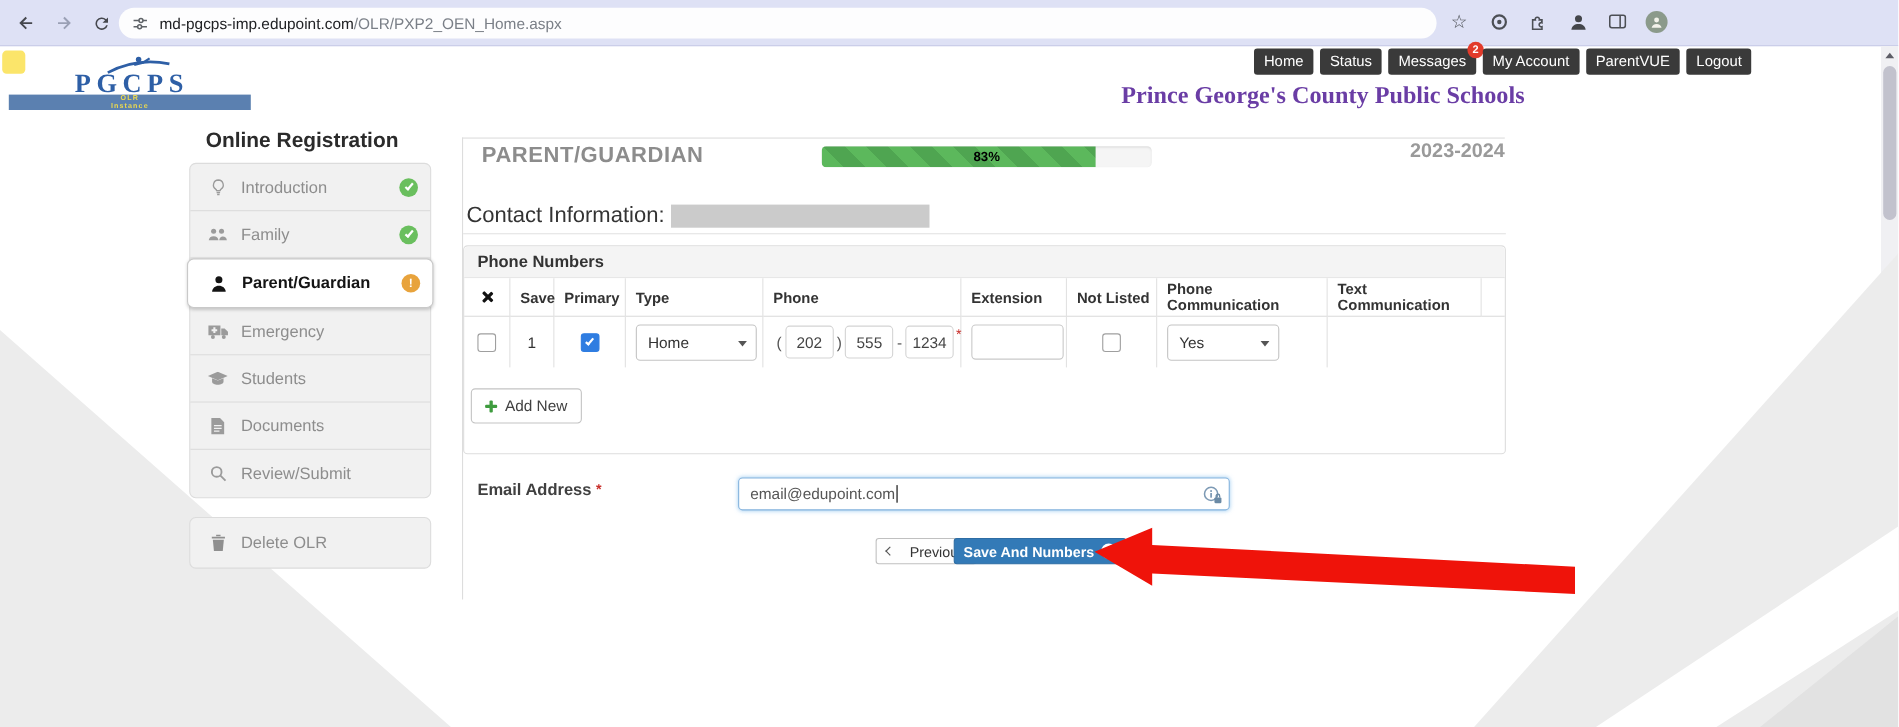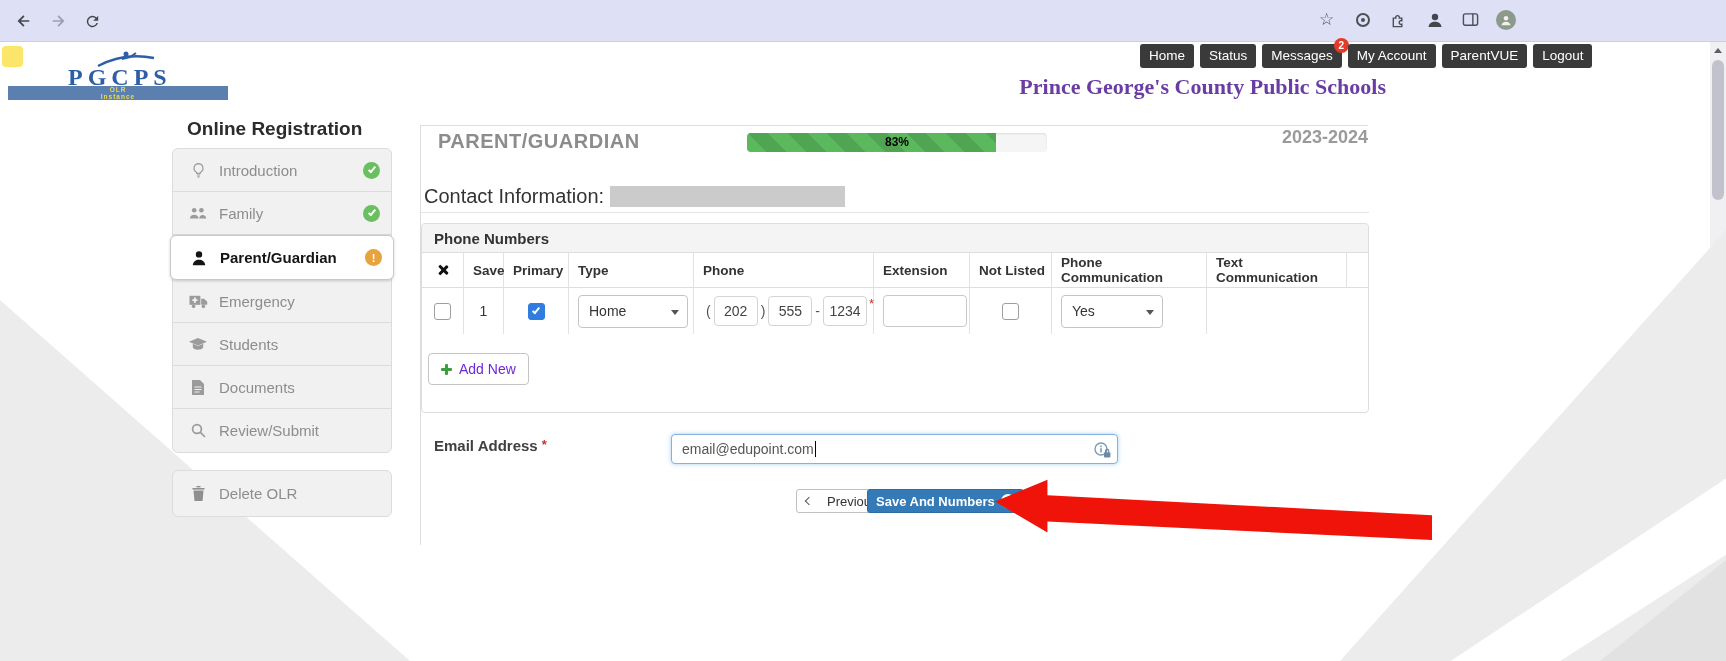--- a/index.html
+++ b/index.html
@@ -91,21 +91,21 @@
 
   .select { position:relative; height:33px; background:#fff; border:1px solid #c4c4c4; border-radius:4px; display:flex; align-items:center; padding:0 22px 0 10px; font-size:14px; color:#333; }
   .sel-arrow { position:absolute; right:8px; top:14px; width:0; height:0; border-left:4px solid transparent; border-right:4px solid transparent; border-top:5px solid #555; }
 
   .pin { width:44px; height:30px; border:1px solid #d4d4d4; border-radius:4px; text-align:center; font-size:14px; color:#444; font-family:"Liberation Sans", sans-serif; }
   .psep { color:#555; font-size:14px; margin:0 3px; }
   .req { color:#c9302c; font-size:13px; vertical-align:top; }
   .req-float { position:relative; top:-8px; margin-left:2px; }
   .ext-input { width:84px; height:32px; border:1px solid #c9c9c9; border-radius:4px; font-size:14px; padding:0 8px; font-family:"Liberation Sans", sans-serif; }
 
-  .addnew { position:absolute; left:6px; top:129px; height:28px; background:#fff; border:1px solid #c4c4c4; border-radius:4px; display:flex; align-items:center; gap:7px; padding:15px 12px; font-size:14px; color:#6d28d9;justify-content:space-between; }
+  .addnew { position:absolute; left:6px; top:129px; height:28px; background:#fff; border:1px solid #c4c4c4; border-radius:4px; display:flex; align-items:center; gap:7px; padding:15px 12px; font-size:14px; color:#404040;justify-content:space-between; }
   .plus { position:relative; width:11px; height:11px; }
   .plus:before,.plus:after { content:""; position:absolute; background:#3f9c3f; border-radius:1px; }
   .plus:before { left:4px; top:0; width:3px; height:11px; }
   .plus:after { left:0; top:4px; width:11px; height:3px; }
 
   .email-label { position:absolute; left:13px; top:311px; font-size:15px; font-weight:bold; color:#404040; }
   .email-input { position:absolute; left:250px; top:308px; width:447px; height:30px; background:#fff; border:1px solid #85b3dd; border-radius:4px; box-shadow:0 0 4px rgba(102,175,233,.6); display:flex; align-items:center; padding:0 26px 0 10px; font-size:14px; color:#555; }
   .caret { width:1px; height:16px; background:#000; margin-left:1px; }
   .email-lock { position:absolute; right:6px; top:6px; }
 
@@ -133,20 +133,30 @@
     </div>
     <div class="tbicon" style="left:46px;">
       <svg width="18" height="18" viewBox="0 0 24 24" fill="#9aa0b5">
           <path d="M5 11h11.2l-4.9-4.9L13 4.4 20.6 12 13 19.6l-1.7-1.7 4.9-4.9H5z"></path>
         </svg>
     </div>
     <div class="tbicon" style="left:80px;">
       <svg width="17" height="17" viewBox="0 0 24 24" fill="#45474d">
           <path d="M17.65 6.35A8 8 0 1 0 19.74 14h-2.1a6 6 0 1 1-1.4-6.24L13 11h7V4z"></path>
         </svg>
+    </div>
+    <div class="urlpill">
+      <span>
+        <svg width="15" height="15" viewBox="0 0 16 16" stroke="#5f6368" stroke-width="1.5" fill="none">
+            <path d="M1.5 5h5.3M10.7 5H14.5M1.5 11h3.9M9.4 11h5.1"></path>
+            <circle cx="8.7" cy="5" r="1.9"></circle>
+            <circle cx="7.4" cy="11" r="1.9"></circle>
+          </svg>
+      </span>
+      <span class="urltext"><span>md-pgcps-imp.edupoint.com</span><span class="urlpath">/OLR/PXP2_OEN_Home.aspx</span></span>
     </div>
     <div class="right-icons">
       <span class="ricon">
           <span class="star-glyph">☆</span>
         </span>
       <span class="ricon">
         <svg width="16" height="16" viewBox="0 0 16 16">
             <circle cx="8" cy="8" r="6" fill="none" stroke="#4c4f55" stroke-width="2"></circle>
             <circle cx="8" cy="8" r="2" fill="#4c4f55"></circle>
           </svg>

